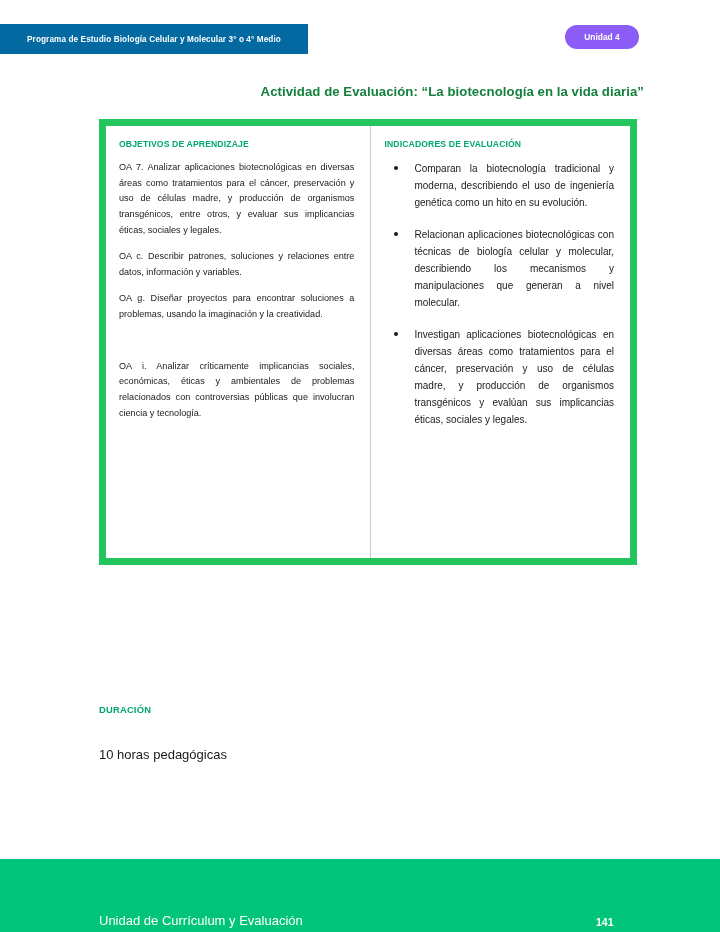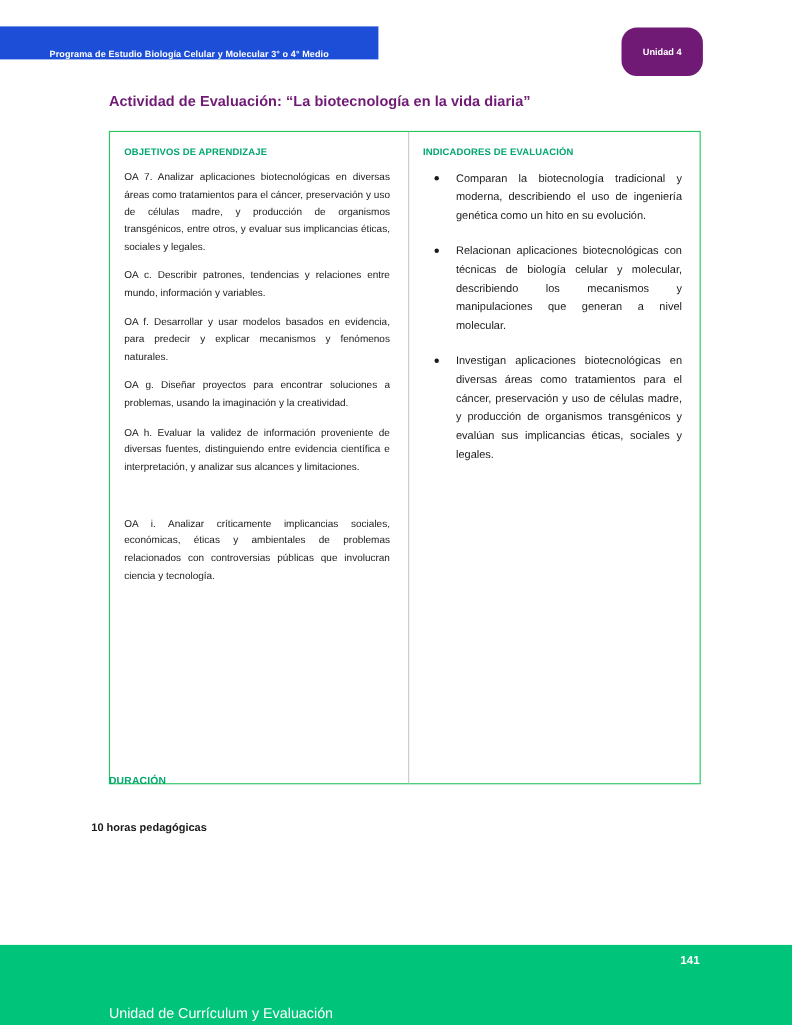--- a/index.html
+++ b/index.html
@@ -17,75 +17,76 @@
     height: 932px;
     background: #ffffff;
     overflow: hidden;
   }
 
   
   .header-band {
     position: absolute;
     top: 24px;
     left: 0;
-    width: 344px;
+    width: 308px;
     height: 30px;
-    background: #1d4ed8;
+    background: #0369a1;
     display: flex;
-    align-items: flex-end;
+    align-items: center;
     justify-content: center;
     padding: 0 14px;
   }
   .header-band-text {
     color: #ffffff;
     font-size: 8.2px;
     font-weight: bold;
     letter-spacing: 0.1px;
     text-align: center;
     white-space: nowrap;
   }
   .unit-pill {
     position: absolute;
     top: 25px;
     left: 565px;
     width: 74px;
-    height: 44px;
+    height: 24px;
     border-radius: 14px;
-    background: #701a75;
+    background: #8b5cf6;
     display: flex;
     align-items: center;
     justify-content: center;
   }
   .unit-pill-text {
     color: #ffffff;
     font-size: 8.4px;
     font-weight: bold;
     white-space: nowrap;
   }
 
   
   .doc-title {
     position: absolute;
     top: 84px;
     left: 99px;
     width: 545px;
-    color: #701a75;
+    color: #15803d;
     font-size: 13.2px;
     font-weight: bold;
     letter-spacing: 0.05px;
+    text-align: right;
   }
 
   
   .table {
     position: absolute;
     top: 119px;
     left: 99px;
     width: 538px;
-    height: 594px;
-    border: 1px solid #22c55e;
+    height: 446px;
+    border: 7px solid #22c55e;
     display: flex;
   }
   .col {
     height: 100%;
     padding: 13px 16px 10px 13px;
     overflow: hidden;
   }
   .col-left {
     width: 272px;
     border-right: 1px solid #c8c8c8;
@@ -141,24 +142,23 @@
     top: 704px;
     left: 99px;
     color: #00a86b;
     font-size: 9.4px;
     font-weight: bold;
     letter-spacing: 0.2px;
   }
   .duration-value {
     position: absolute;
     top: 747px;
-    left: 83px;
+    left: 99px;
     color: #1a1a1a;
-    font-size: 10px;
-    font-weight: bold;
+    font-size: 13px;
   }
 
   
   .footer-band {
     position: absolute;
     left: 0;
     top: 859px;
     width: 720px;
     height: 73px;
     background: #00c479;
@@ -167,23 +167,23 @@
     position: absolute;
     left: 99px;
     top: 911px;
     color: #ffffff;
     font-size: 13px;
     line-height: 1.55;
   }
   .footer-page {
     position: absolute;
     left: 596px;
-    top: 867px;
+    top: 916px;
     width: 40px;
-    text-align: right;
+    text-align: left;
     color: #ffffff;
     font-size: 10.5px;
     font-weight: bold;
   }
 </style>
 </head>
 <body>
 
 <div class="page">
 
@@ -195,24 +195,22 @@
     <div class="unit-pill-text">Unidad 4</div>
   </div>
 
   <div class="doc-title">Actividad de Evaluación: “La biotecnología en la vida diaria”</div>
 
   <div class="table">
 
     <div class="col col-left">
       <div class="col-head">OBJETIVOS DE APRENDIZAJE</div>
       <div class="para">OA 7. Analizar aplicaciones biotecnológicas en diversas áreas como tratamientos para el cáncer, preservación y uso de células madre, y producción de organismos transgénicos, entre otros, y evaluar sus implicancias éticas, sociales y legales.</div>
-      <div class="para">OA c. Describir patrones, tendencias y relaciones entre mundo, información y variables.</div>
-      <div class="para">OA f. Desarrollar y usar modelos basados en evidencia, para predecir y explicar mecanismos y fenómenos naturales.</div>
+      <div class="para">OA c. Describir patrones, soluciones y relaciones entre datos, información y variables.</div>
       <div class="para">OA g. Diseñar proyectos para encontrar soluciones a problemas, usando la imaginación y la creatividad.</div>
-      <div class="para">OA h. Evaluar la validez de información proveniente de diversas fuentes, distinguiendo entre evidencia científica e interpretación, y analizar sus alcances y limitaciones.</div>
       <div class="para">OA i. Analizar críticamente implicancias sociales, económicas, éticas y ambientales de problemas relacionados con controversias públicas que involucran ciencia y tecnología.</div>
     </div>
 
     <div class="col col-right">
       <div class="col-head">INDICADORES DE EVALUACIÓN</div>
       <ul class="bullets">
         <li>Comparan la biotecnología tradicional y moderna, describiendo el uso de ingeniería genética como un hito en su evolución.</li>
         <li>Relacionan aplicaciones biotecnológicas con técnicas de biología celular y molecular, describiendo los mecanismos y manipulaciones que generan a nivel molecular.</li>
         <li>Investigan aplicaciones biotecnológicas en diversas áreas como tratamientos para el cáncer, preservación y uso de células madre, y producción de organismos transgénicos y evalúan sus implicancias éticas, sociales y legales.</li>
       </ul>

